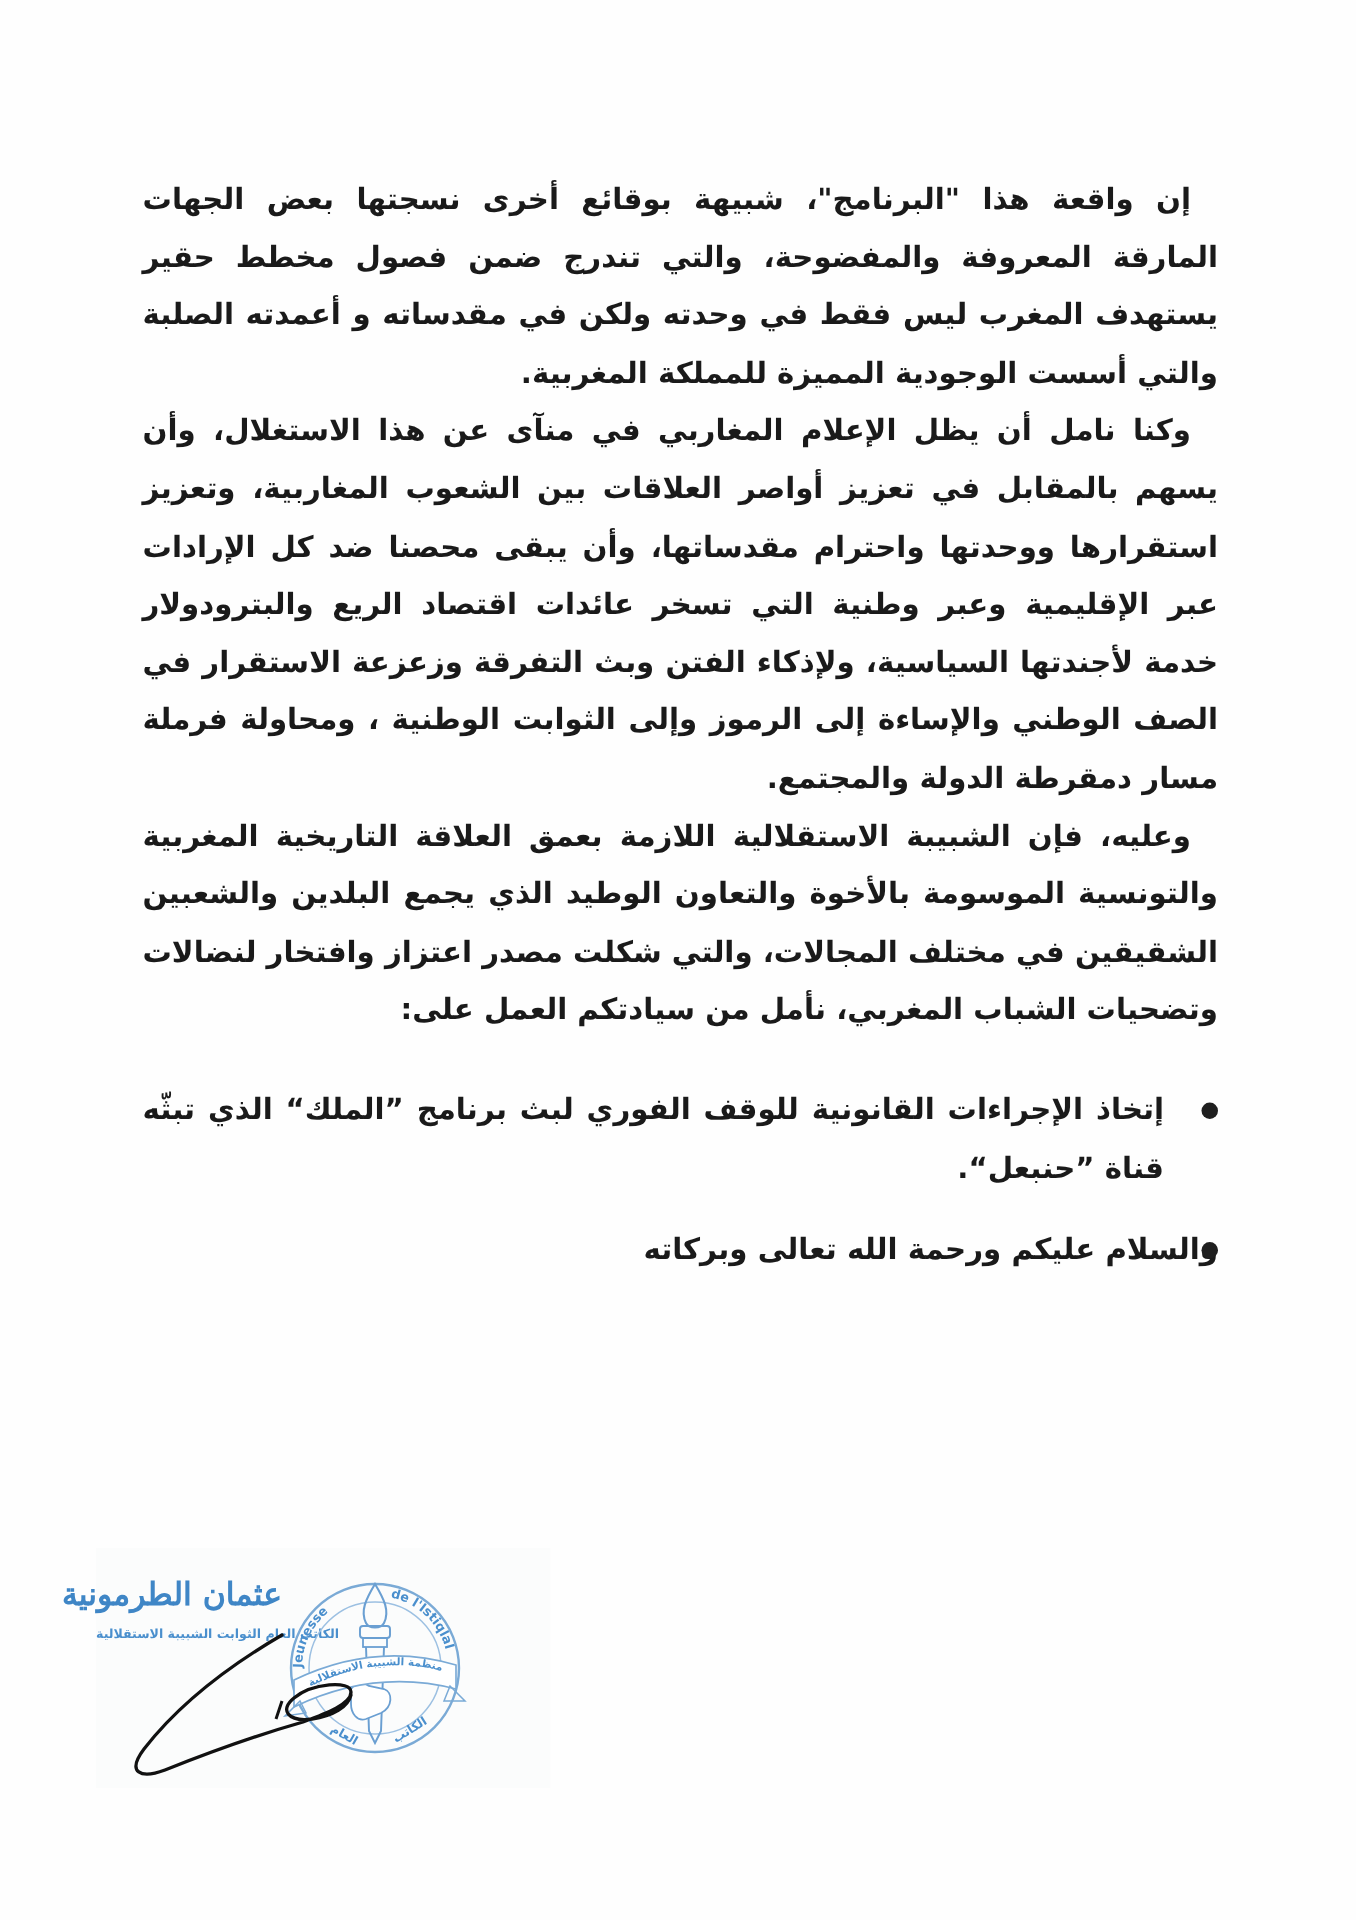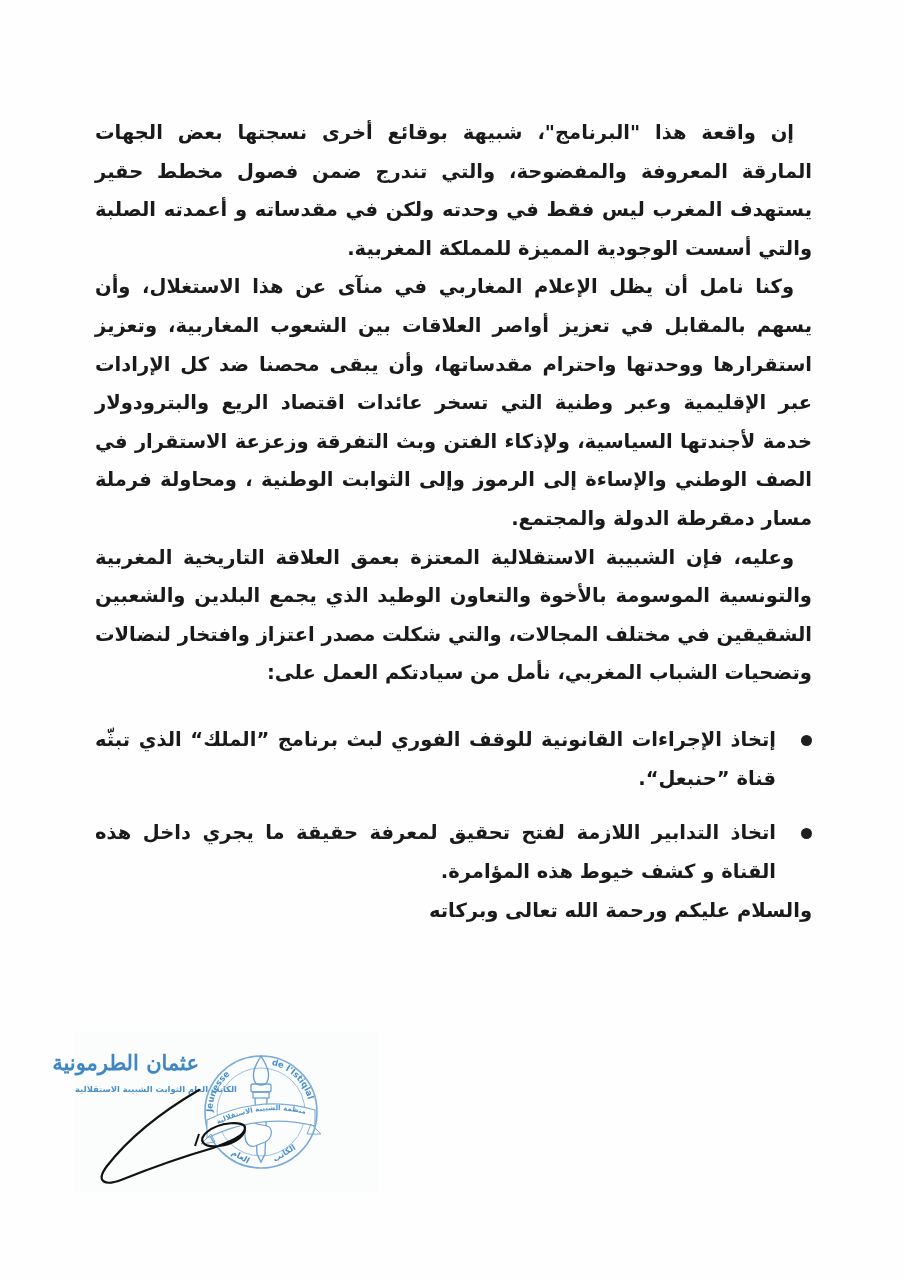--- a/index.html
+++ b/index.html
@@ -56,21 +56,21 @@
       height: 11px;
       border-radius: 50%;
       background: #1f1f1f;
     }
     .closing {
       margin-top: 14px;
       text-indent: 0;
     }
     .signature-block {
       position: absolute;
-      left: 75px;
+      left: 64px;
       top: 1032px;
       width: 303px;
       height: 160px;
       background: #fbfcfc;
     }
     .sig-name {
       position: absolute;
       left: 14px;
       top: 18px;
       width: 110px;
@@ -111,30 +111,29 @@
     }
   </style>
 </head>
 <body>
 
 <div class="page">
 
   <div class="body-text">
     <p>إن واقعة هذا "البرنامج"، شبيهة بوقائع أخرى نسجتها بعض الجهات المارقة المعروفة والمفضوحة، والتي تندرج ضمن فصول مخطط حقير يستهدف المغرب ليس فقط في وحدته ولكن في مقدساته و أعمدته الصلبة والتي أسست الوجودية المميزة للمملكة المغربية.</p>
     <p>وكنا نامل أن يظل الإعلام المغاربي في منآى عن هذا الاستغلال، وأن يسهم بالمقابل في تعزيز أواصر العلاقات بين الشعوب المغاربية، وتعزيز استقرارها ووحدتها واحترام مقدساتها، وأن يبقى محصنا ضد كل الإرادات عبر الإقليمية وعبر وطنية التي تسخر عائدات اقتصاد الريع والبترودولار خدمة لأجندتها السياسية، ولإذكاء الفتن وبث التفرقة وزعزعة الاستقرار في الصف الوطني والإساءة إلى الرموز وإلى الثوابت الوطنية ، ومحاولة فرملة مسار دمقرطة الدولة والمجتمع.</p>
-    <p>وعليه، فإن الشبيبة الاستقلالية المعتزة بعمق العلاقة التاريخية المغربية والتونسية الموسومة بالأخوة والتعاون الوطيد الذي يجمع البلدين والشعبين الشقيقين في مختلف المجالات، والتي شكلت مصدر اعتزاز وافتخار لنضالات وتضحيات الشباب المغربي، نأمل من سيادتكم العمل على:</p>
+    <p>وعليه، فإن الشبيبة الاستقلالية اللازمة بعمق العلاقة التاريخية المغربية والتونسية الموسومة بالأخوة والتعاون الوطيد الذي يجمع البلدين والشعبين الشقيقين في مختلف المجالات، والتي شكلت مصدر اعتزاز وافتخار لنضالات وتضحيات الشباب المغربي، نأمل من سيادتكم العمل على:</p>
 
     <ul class="bullets">
       <li>
         <span class="bullet-dot"></span>
         <span>إتخاذ الإجراءات القانونية للوقف الفوري لبث برنامج ”الملك“ الذي تبثّه قناة ”حنبعل“.</span>
       </li>
       <li>
         <span class="bullet-dot"></span>
-        <span>اتخاذ التدابير اللازمة لفتح تحقيق لمعرفة حقيقة ما يجري داخل هذه القناة و كشف خيوط هذه المؤامرة.</span>
       </li>
     </ul>
 
     <p class="closing no-indent">والسلام عليكم ورحمة الله تعالى وبركاته</p>
   </div>
 
   <div class="signature-block">
     <div class="sig-name">عثمان الطرمونية</div>
     <div class="sig-title">الكاتب العام الثوابت الشبيبة الاستقلالية</div>
 

